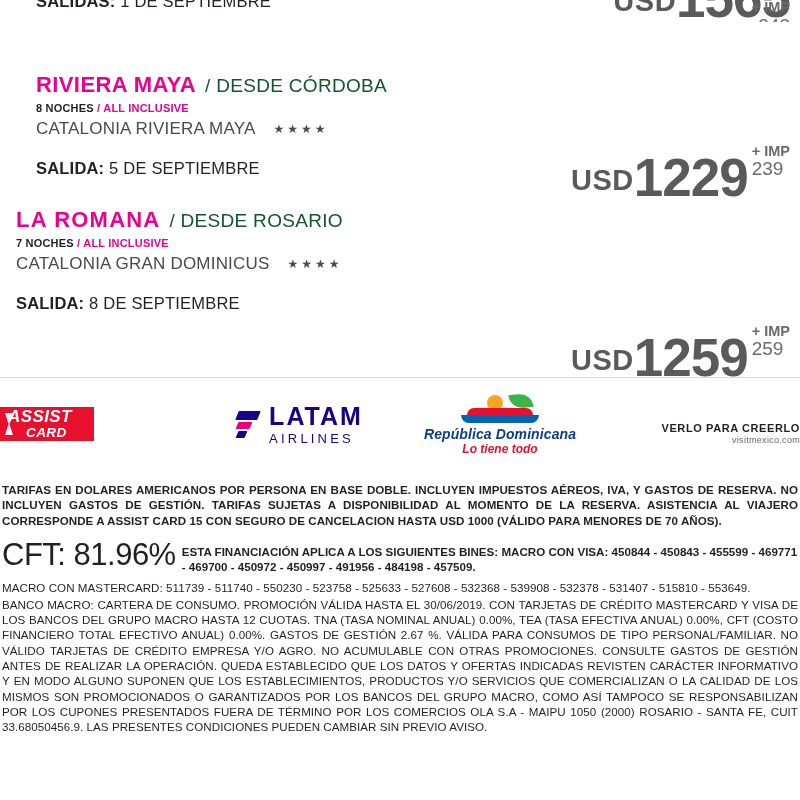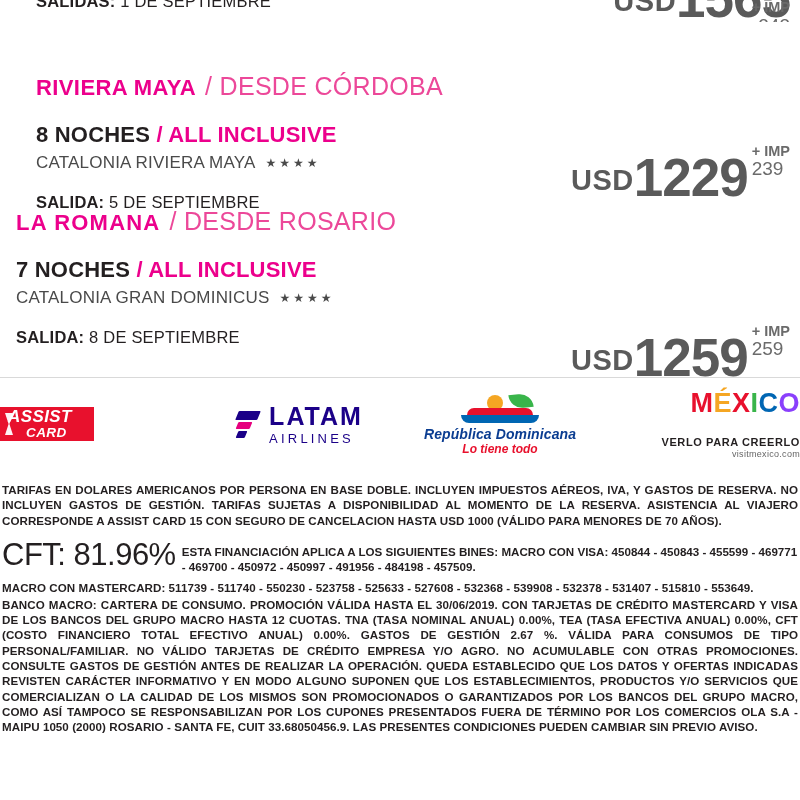--- a/index.html
+++ b/index.html
@@ -62,44 +62,44 @@
     line-height: 1;
   }
   .dest {
     color: #ec008c;
     font-size: 22px;
     font-weight: bold;
     letter-spacing: .4px;
   }
   .dest-wide { letter-spacing: 1.2px; }
   .origin {
-    color: #ec4899;
-    font-size: 25px;
+    color: #14532d;
+    font-size: 19px;
     font-weight: normal;
     letter-spacing: .3px;
   }
 
   .nights-row {
-    margin-top: 23px;
-    font-size: 22px;
+    margin-top: 6px;
+    font-size: 11px;
     font-weight: bold;
     letter-spacing: .2px;
   }
   .nights { color: #231f20; }
   .sep { color: #ec008c; }
   .regimen { color: #ec008c; }
 
   .hotel-row {
     margin-top: 5px;
     font-size: 17px;
     color: #4a4a4a;
     letter-spacing: .2px;
     display: flex;
     align-items: center;
-    gap: 10px;
+    gap: 18px;
   }
   .stars {
     color: #4a4a4a;
     font-size: 12px;
     letter-spacing: 3px;
   }
 
   .salida-row {
     margin-top: 20px;
     font-size: 16.5px;
@@ -365,21 +365,21 @@
     white-space: nowrap;
     padding-right: 6px;
   }
   .cft-text {
     font-size: 11.6px;
     line-height: 1.32;
     font-weight: bold;
     padding-top: 3px;
   }
   .legal-rest { margin-top: 6px; }
-  .legal-rest p { font-weight: bold; margin-bottom: 1px; }
+  .legal-rest p { font-weight: normal; margin-bottom: 1px; }
 </style>
 </head>
 <body>
 
 <div class="page">
 
   <div class="offers">
 
     <div class="offer offer-1 offer-top-partial">
       <div class="row-salidas">
@@ -485,23 +485,20 @@
           <span class="wave1"></span>
           <span class="wave2"></span>
         </div>
         <div class="dr1">República Dominicana</div>
         <div class="dr2">Lo tiene todo</div>
       </div>
     </div>
 
     <div class="logo-cell">
       <div class="mexico">
-        <div class="mx1">
-          <span>M</span><span>É</span><span>X</span><span>I</span><span>C</span><span>O</span>
-        </div>
         <div class="mx2">VERLO PARA CREERLO</div>
         <div class="mx3">visitmexico.com</div>
       </div>
     </div>
 
   </div>
 
   <div class="legal">
     <p class="p-upper">TARIFAS EN DOLARES AMERICANOS POR PERSONA EN BASE DOBLE. INCLUYEN IMPUESTOS AÉREOS, IVA, Y GASTOS DE RESERVA. NO INCLUYEN GASTOS DE GESTIÓN. TARIFAS SUJETAS A DISPONIBILIDAD AL MOMENTO DE LA RESERVA. ASISTENCIA AL VIAJERO CORRESPONDE A ASSIST CARD 15 CON SEGURO DE CANCELACION HASTA USD 1000 (VÁLIDO PARA MENORES DE 70 AÑOS).</p>
 

